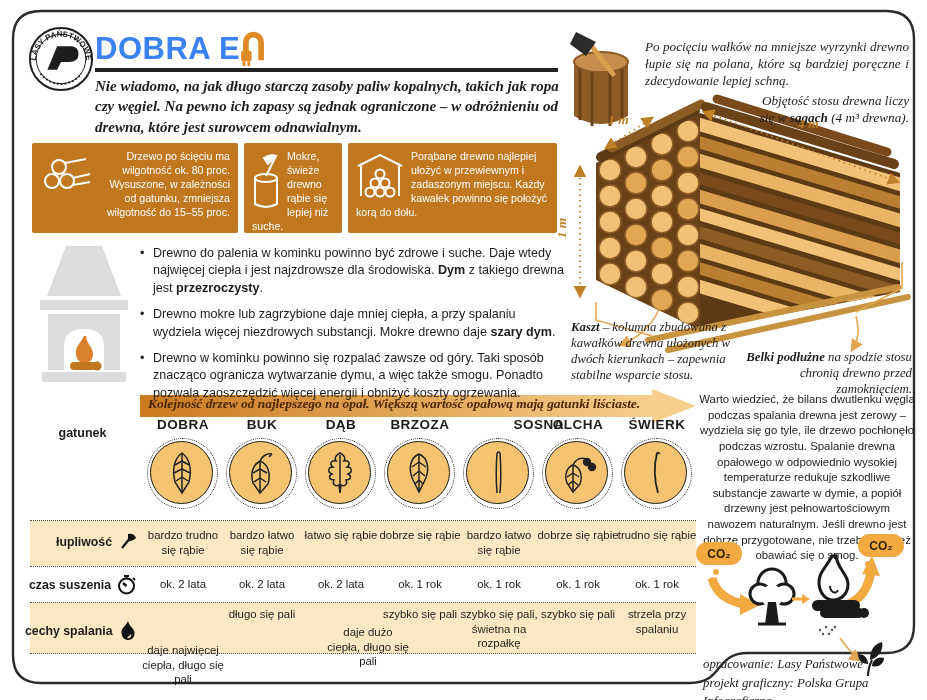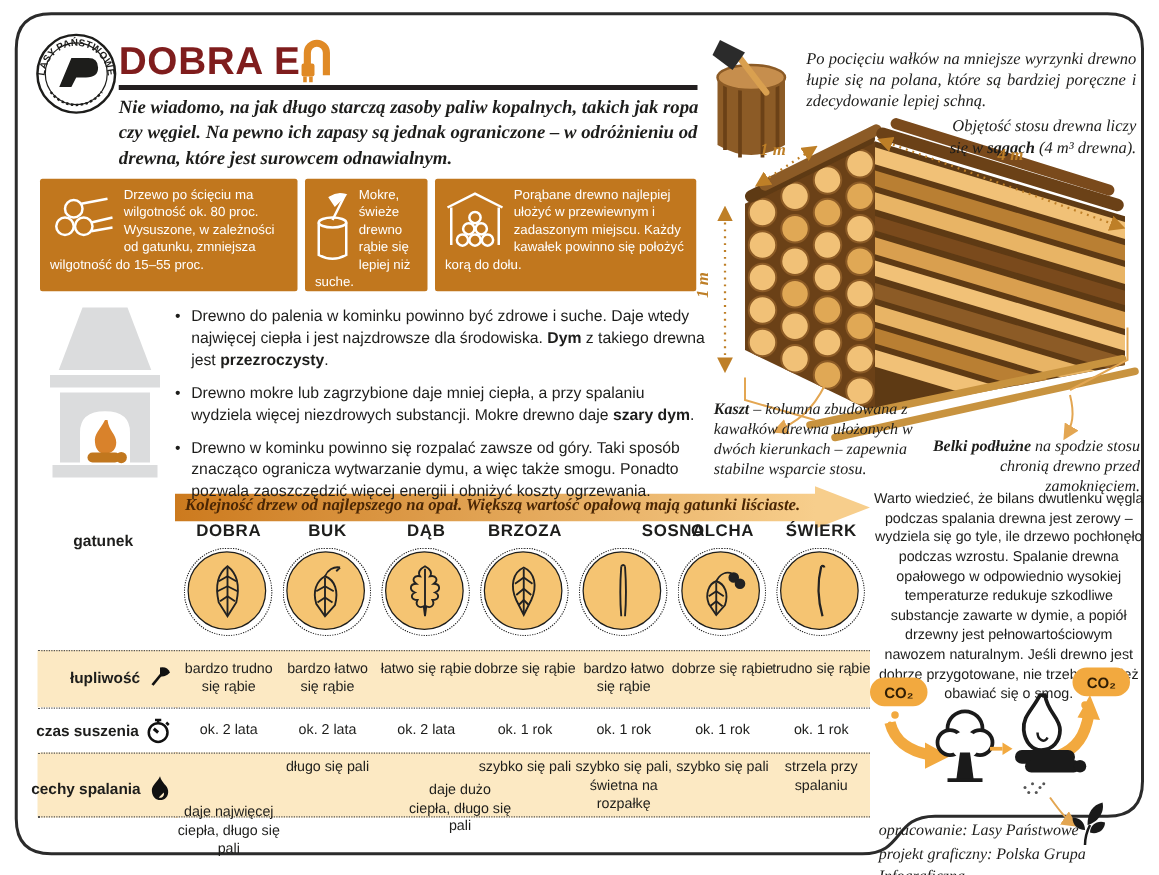--- a/index.html
+++ b/index.html
@@ -201,32 +201,32 @@
     <path id="logoarc" d="M 9 38 A 26 26 0 0 1 61 38" fill="none"></path>
     <text font-size="8.2" font-weight="bold" font-family="Liberation Sans, sans-serif" fill="#1d1d1b">
       <textPath href="#logoarc" startOffset="50%" text-anchor="middle">LASY PAŃSTWOWE</textPath>
     </text>
     <path d="M21 46 L31 22 L45 22 Q53 22 53 30 Q53 38 43 38 L35 38 L31 46 Z" fill="#1d1d1b"></path>
     <path d="M14 50 A 26 26 0 0 0 56 50" fill="none" stroke="#1d1d1b" stroke-width="2" stroke-dasharray="2,2"></path>
   </svg>
 </div>
 
 <div class="abs" style="left:95px;top:31px;width:480px;height:36px;display:flex;align-items:center;">
-  <span style="font-size:31px;font-weight:800;letter-spacing:.5px;color:#7f1d1d;">DOBRA E</span>
+  <span style="font-size:31px;font-weight:800;letter-spacing:.5px;color:#3b82f6;">DOBRA E</span>
   <svg width="25" height="40" viewBox="0 -2 26 42" style="margin:0 1px 6px 1px;">
     <path d="M5 34 V15 A8 8 0 0 1 21 15 V34" stroke="#E08A26" stroke-width="6" fill="none"></path>
     <rect x="0" y="24" width="11" height="11" rx="2" fill="#E08A26"></rect>
     <rect x="1.5" y="35" width="3" height="5" fill="#E08A26"></rect>
       <rect x="6.5" y="35" width="3" height="5" fill="#E08A26"></rect>
   </svg>
 </div>
 <div class="abs" style="left:95px;top:68px;width:463px;height:4px;background:#231F20;"></div>
 <div class="abs serif" style="left:95px;top:76px;width:465px;font-size:15px;line-height:1.36;font-weight:bold;">Nie wiadomo, na jak długo starczą zasoby paliw kopalnych, takich jak ropa czy węgiel. Na pewno ich zapasy są jednak ograniczone – w odróżnieniu od drewna, które jest surowcem odnawialnym.</div>
 
-<div class="tip" style="left:32px;width:206px;">
+<div class="tip" style="left:32px;width:206px;text-align:right;">
   <svg width="52" height="40" viewBox="0 0 52 40" fill="none" stroke="#fff" stroke-width="2">
     <circle cx="12" cy="29" r="7"></circle>
       <circle cx="27" cy="29" r="7"></circle>
       <circle cx="19" cy="15" r="7"></circle>
     <line x1="25" y1="11" x2="46" y2="7"></line>
       <line x1="33" y1="26" x2="50" y2="22"></line>
       <line x1="33" y1="33" x2="50" y2="30"></line>
   </svg>
   <span>Drzewo po ścięciu ma wilgotność ok. 80 proc. Wysuszone, w zależności od gatunku, zmniejsza wilgotność do 15–55 proc.</span>
 </div>

